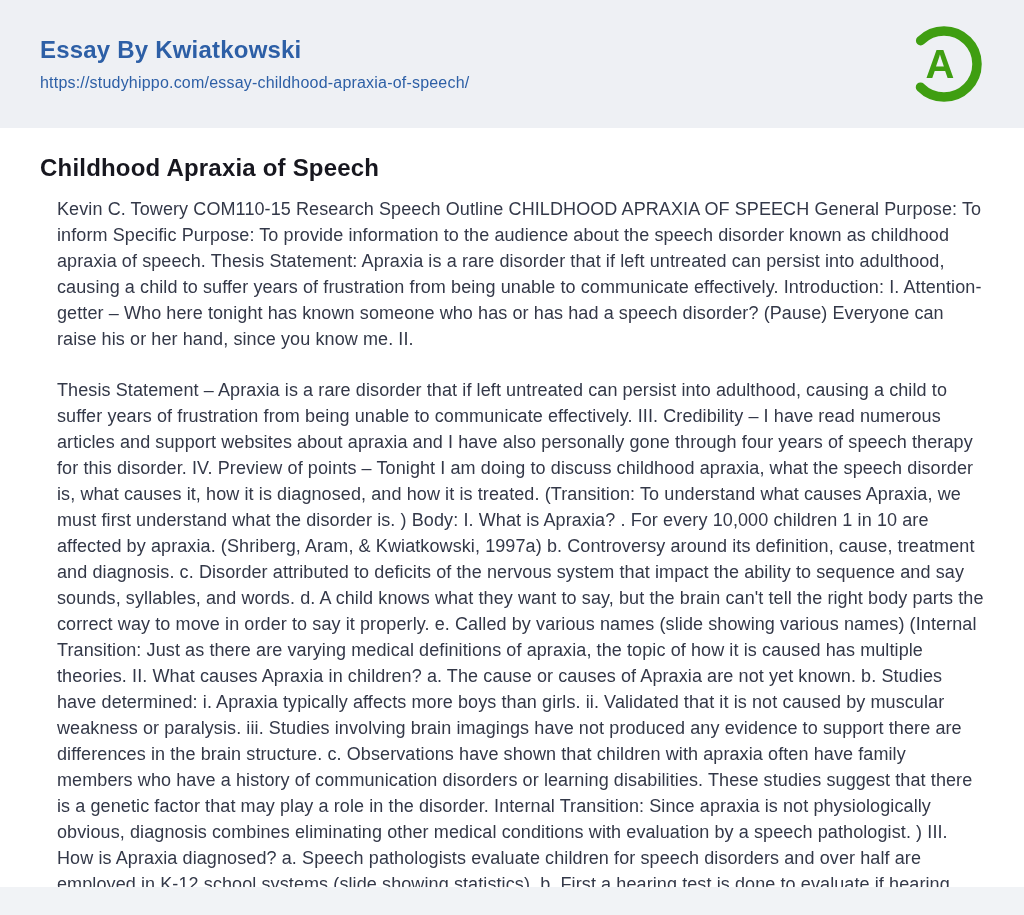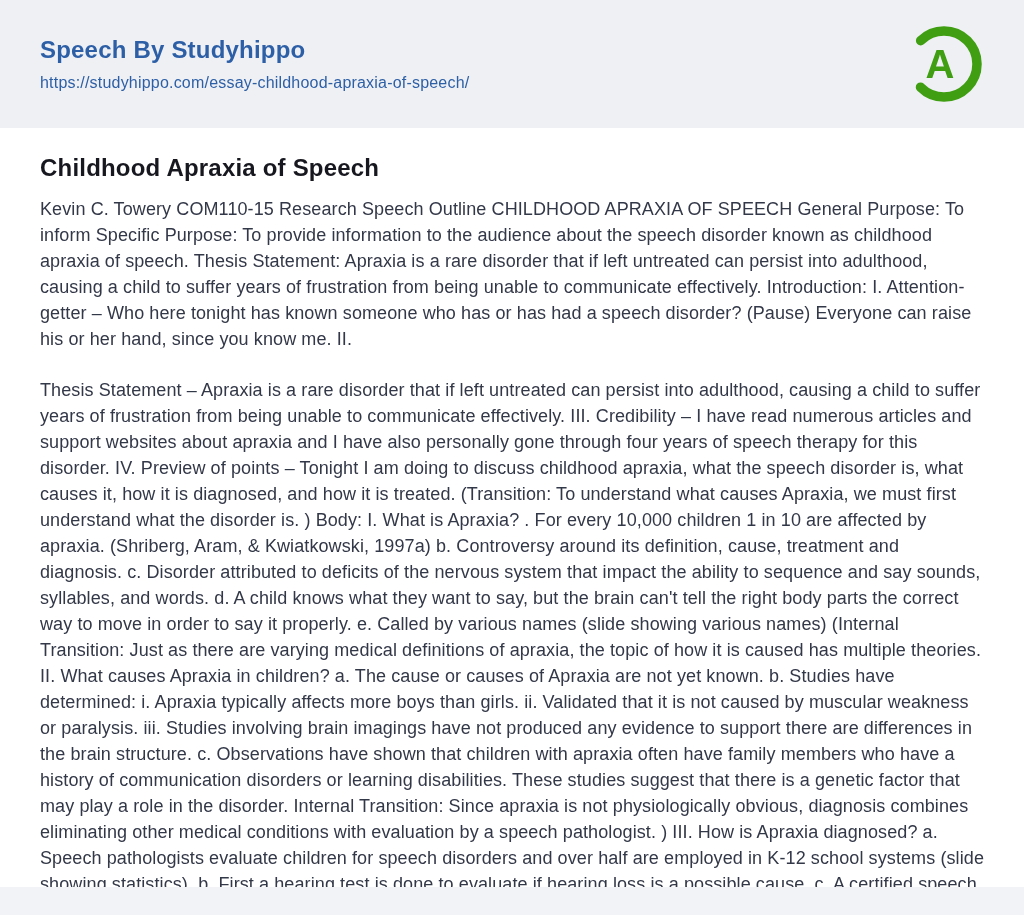--- a/index.html
+++ b/index.html
@@ -50,34 +50,35 @@
     letter-spacing:0.2px;
     margin:4px 0 14px 0;
   }
   .article-body p{
     color:var(--body-color);
     font-size:18px;
     line-height:26px;
     letter-spacing:0.1px;
     margin-bottom:25px;
     text-align:left;
+    margin-left:17px;
   }
   .page-footer{
     position:absolute;
     left:0;bottom:0;
     width:100%;height:28px;
     background:#f1f3f6;
   }
 </style>
 </head>
 <body>
 
 <header class="site-header">
   <div class="header-text">
-    <a class="site-title">Speech By Studyhippo</a>
+    <a class="site-title">Essay By Kwiatkowski</a>
     <a class="site-url">https://studyhippo.com/essay-childhood-apraxia-of-speech/</a>
   </div>
   <div class="logo">
     <svg viewBox="0 0 80 80" width="80" height="80">
       <circle cx="40" cy="40" r="33" fill="none" stroke="#3f9e11" stroke-width="9.5" stroke-dasharray="155.5 51.9" stroke-linecap="round" transform="rotate(-135 40 40)"></circle>
       <text x="36" y="54" text-anchor="middle" font-family="Liberation Sans, sans-serif" font-size="40" font-weight="bold" fill="#3f9e11">A</text>
     </svg>
   </div>
 </header>
 

